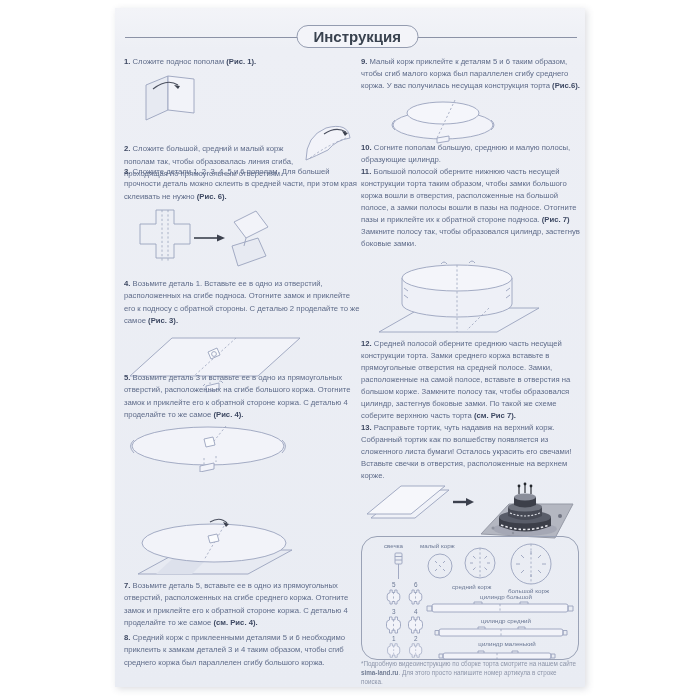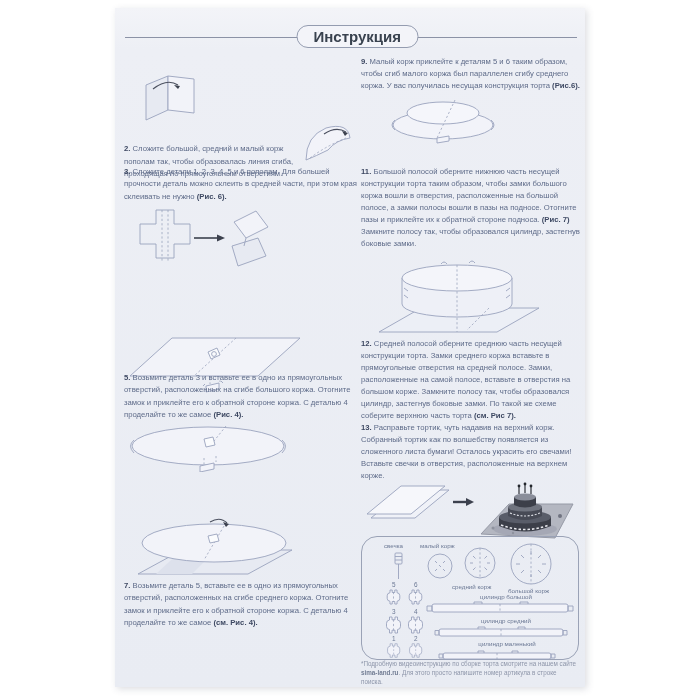--- a/index.html
+++ b/index.html
@@ -51,20 +51,21 @@
 </style>
 </head>
 <body>
 
 <div class="paper">
 
   <div class="title-rule"></div>
   <div class="title-pill">Инструкция</div>
 
   <div class="col col-l">
+    <div class="step" style="top:48px"><span class="bold-seg">1. </span><span>Сложите поднос пополам </span><span class="bold-seg">(Рис. 1).</span></div>
 
     <div class="fig" style="top:62px;left:12px">
       <svg width="66" height="52" viewBox="0 0 66 52">
         <path class="skf" d="M10 15 L32 6 L32 40 L10 50 Z" style="fill:#e7eaf2"></path>
         <path class="skf" d="M32 6 L58 9 L58 43 L32 40 Z"></path>
         <path class="dark" d="M17 19 Q31 8 42 15"></path>
         <path class="darkf" d="M44 16 l-6 -1 l4 4 Z"></path>
       </svg>
     </div>
 
@@ -87,20 +88,21 @@
         <path class="sk" d="M28 8 h18 v14 h16 v20 h-16 v14 h-18 v-14 H12 V22 h16 Z"></path>
         <path class="skd" d="M34 8 V60 M40 8 V60"></path>
         <line x1="66" y1="36" x2="90" y2="36" stroke="#3c414e" stroke-width="1.6"></line>
         <path class="darkf" d="M97 36 l-8 -3.5 v7 Z"></path>
         <path class="skf" d="M106 20 L128 9 L140 25 L118 36 Z"></path>
         <path class="skf" d="M104 44 L130 36 L138 54 L110 64 Z" style="fill:#e7eaf2"></path>
         <path class="sk" d="M118 36 L116 44"></path>
       </svg>
     </div>
 
+    <div class="step" style="top:270px"><span class="bold-seg">4. </span><span>Возьмите деталь 1. Вставьте ее в одно из отверстий, расположенных на сгибе подноса. Отогните замок и приклейте его к подносу с обратной стороны. С деталью 2 проделайте то же самое </span><span class="bold-seg">(Рис. 3).</span></div>
 
     <div class="fig" style="top:320px;left:2px">
       <svg width="180" height="66" viewBox="0 0 180 66">
         <path class="skf" d="M4 48 L46 10 L174 10 L132 48 Z"></path>
         <path class="skd" d="M110 10 L68 48"></path>
         <path class="skf" d="M82 24 l9 -4 l3 7 l-9 4 Z" style="fill:#fafbfd"></path>
         <circle class="sk" cx="88" cy="26" r="2.4"></circle>
         <path class="skd" d="M84 50 v6 M94 48 v6"></path>
         <path class="skf" d="M80 58 l13 -3 v6 l-13 3 Z"></path>
         <path class="sk" d="M79 56 l-2 2 M95 53 l2 2"></path>
@@ -128,35 +130,37 @@
         <path d="M56 34 L90 34 L66 58 L30 58 Z" fill="#dde1ec"></path>
         <ellipse class="skf" cx="88" cy="27" rx="72" ry="19"></ellipse>
         <path class="skd" d="M98 10 L78 44"></path>
         <path class="skf" d="M82 20 l9 -2 l2 7 l-9 2 Z" style="fill:#fafbfd"></path>
         <path class="dark" d="M84 6 q10 -6 17 1"></path>
         <path class="darkf" d="M103 8 l-6 -2 l3 5 Z"></path>
       </svg>
     </div>
 
     <div class="step" style="top:572px"><span class="bold-seg">7. </span><span>Возьмите деталь 5, вставьте ее в одно из прямоугольных отверстий, расположенных на сгибе среднего коржа. Отогните замок и приклейте его к обратной стороне коржа. С деталью 4 проделайте то же самое </span><span class="bold-seg">(см. Рис. 4).</span></div>
+    <div class="step" style="top:624px"><span class="bold-seg">8. </span><span>Средний корж с приклеенными деталями 5 и 6 необходимо приклеить к замкам деталей 3 и 4 таким образом, чтобы сгиб среднего коржа был параллелен сгибу большого коржа.</span></div>
   </div>
 
   <div class="col col-r">
     <div class="step" style="top:48px"><span class="bold-seg">9. </span><span>Малый корж приклейте к деталям 5 и 6 таким образом, чтобы сгиб малого коржа был параллелен сгибу среднего коржа. У вас получилась несущая конструкция торта </span><span class="bold-seg">(Рис.6).</span></div>
 
     <div class="fig" style="top:88px;left:26px">
       <svg width="112" height="48" viewBox="0 0 112 48">
         <ellipse class="skf" cx="56" cy="29" rx="50" ry="14"></ellipse>
         <ellipse class="skf" cx="56" cy="17" rx="36" ry="11" style="fill:#f5f6fb"></ellipse>
         <path class="sk" d="M8 24 q-6 5 0 10 M104 24 q6 5 0 10"></path>
         <path class="skd" d="M68 4 L50 42"></path>
         <path class="skf" d="M50 42 l12 -2 v5 l-12 2 Z"></path>
       </svg>
     </div>
 
+    <div class="step" style="top:134px"><span class="bold-seg">10. </span><span>Согните пополам большую, среднюю и малую полосы, образующие цилиндр.</span></div>
     <div class="step" style="top:158px"><span class="bold-seg">11. </span><span>Большой полосой оберните нижнюю часть несущей конструкции торта таким образом, чтобы замки большого коржа вошли в отверстия, расположенные на большой полосе, а замки полосы вошли в пазы на подносе. Отогните пазы и приклейте их к обратной стороне подноса. </span><span class="bold-seg">(Рис. 7)</span><span> Замкните полосу так, чтобы образовался цилиндр, застегнув боковые замки.</span></div>
 
     <div class="fig" style="top:252px;left:10px">
       <svg width="174" height="78" viewBox="0 0 174 78">
         <path class="skf" d="M8 72 L50 48 L168 48 L126 72 Z" style="fill:#eceff6"></path>
         <path class="skf" d="M31 18 V44 A55 13 0 0 0 141 44 V18" style="fill:#eef0f7"></path>
         <ellipse class="skf" cx="86" cy="18" rx="55" ry="13" style="fill:#f4f5fa"></ellipse>
         <path class="skd" d="M86 5 V72"></path>
         <path class="sk" d="M33 28 l4 3 M33 35 l4 3 M139 28 l-4 3 M139 35 l-4 3"></path>
         <path class="sk" d="M70 4 q3 -4 6 0 M98 3 q3 -4 6 0"></path>

